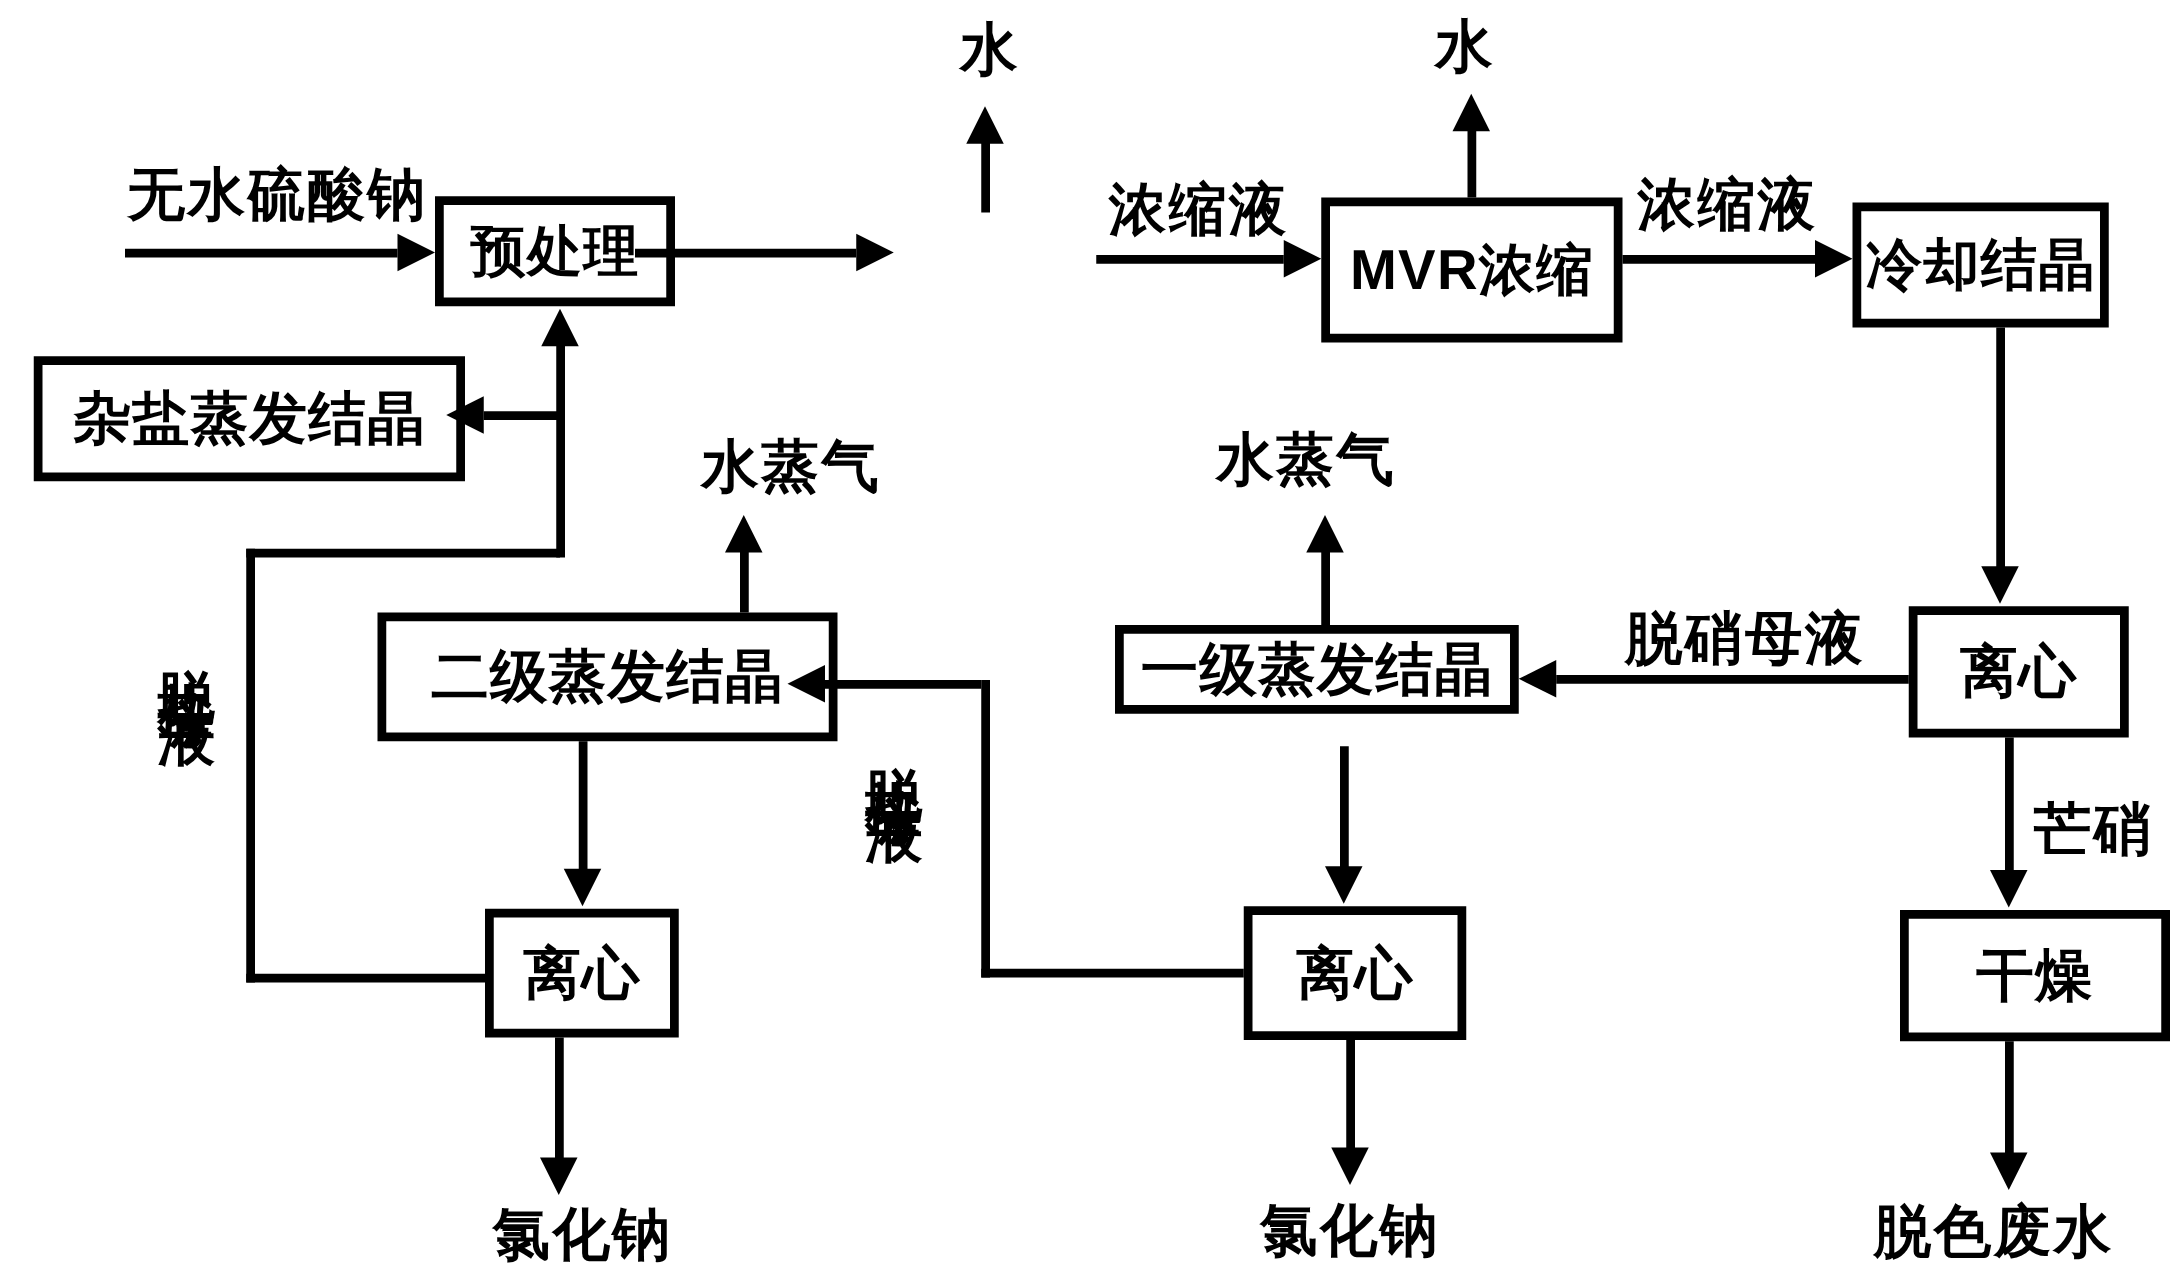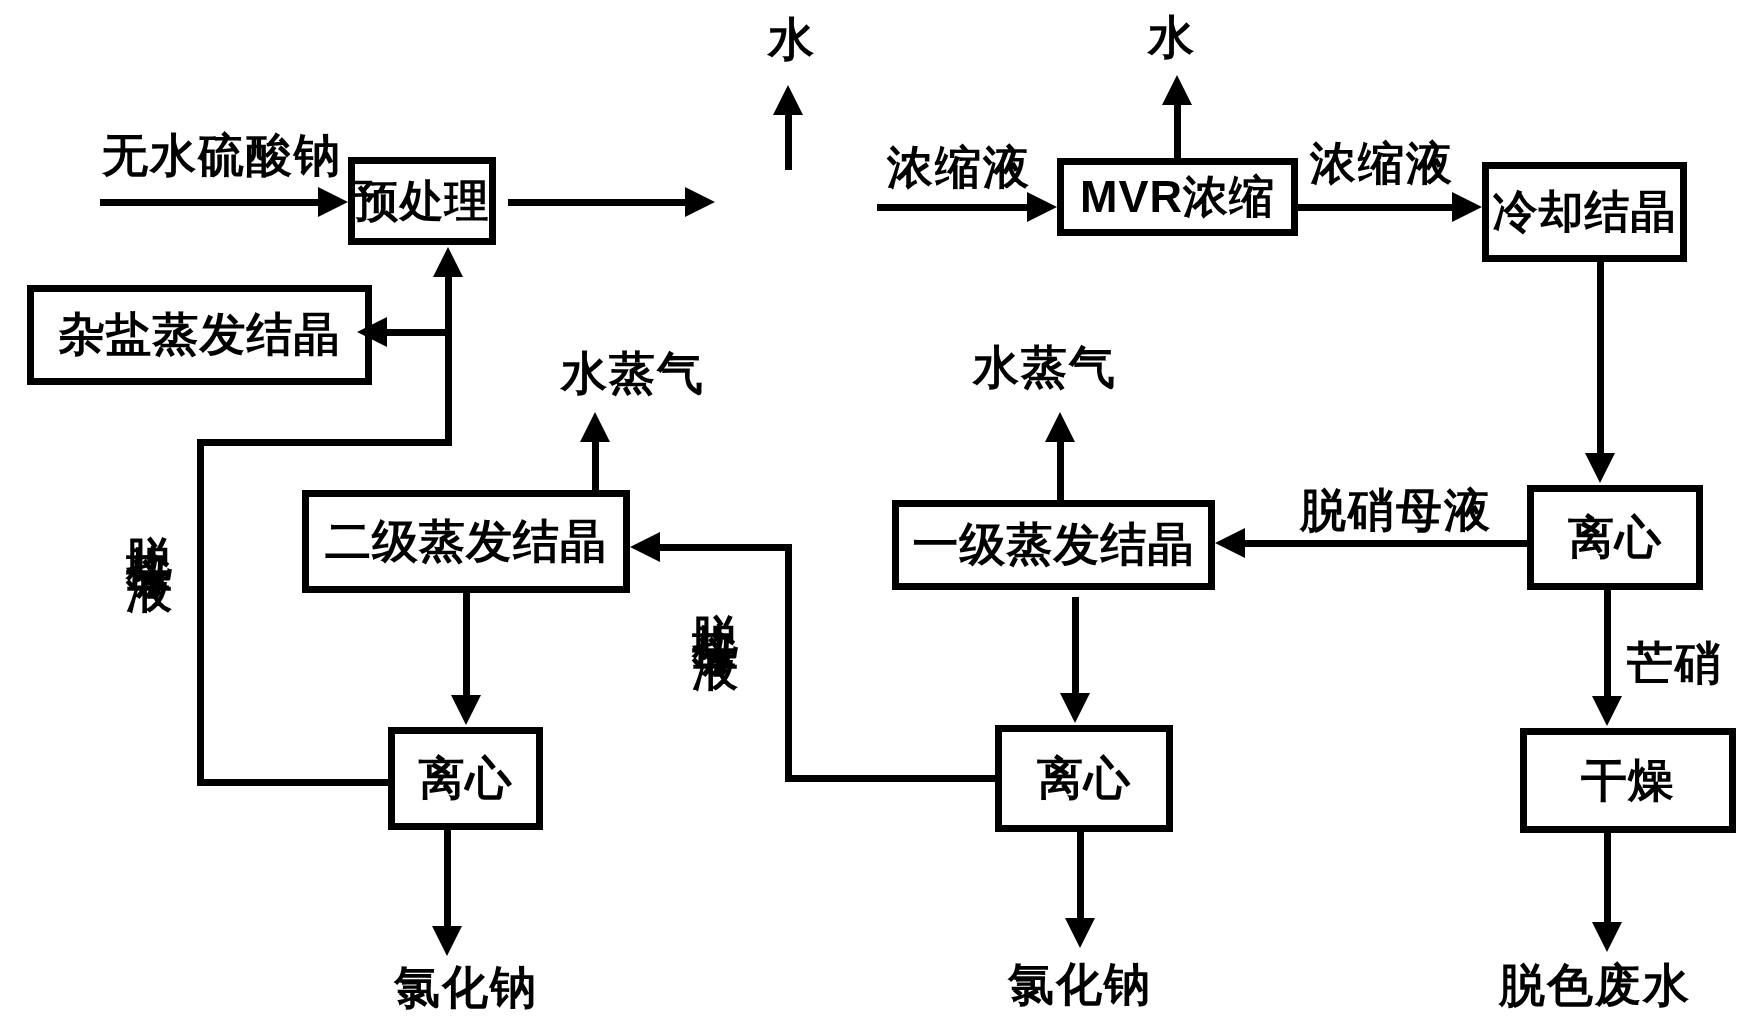--- a/index.html
+++ b/index.html
@@ -6,27 +6,27 @@
   #canvas{
     position:relative;width:1742px;height:1026px;background:#ffffff;overflow:hidden;
     font-family:"Liberation Sans", sans-serif;color:#000;
   }
   
   .node{
     position:absolute;border:7px solid #000;background:#fff;box-sizing:border-box;
     display:flex;align-items:center;justify-content:center;
     font-weight:bold;font-size:46px;white-space:nowrap;letter-spacing:1px;
   }
-  #n-pre {left:348px;top:157px;width:148px;height:88px;font-size:44px;}
+  #n-pre {left:348px;top:157px;width:192px;height:88px;font-size:44px;}
   #n-mix {left:12px;top:285px;width:345px;height:100px;margin-left:15px;}
   #n-ed  {left:715px;top:170px;width:162px;height:92px;font-size:44px;}
-  #n-mvr {left:1057px;top:158px;width:241px;height:78px;font-size:45px;}
+  #n-mvr {left:1057px;top:158px;width:241px;height:116px;font-size:45px;}
   #n-cc  {left:1482px;top:162px;width:205px;height:100px;font-size:45px;}
-  #n-se  {left:302px;top:490px;width:328px;height:103px;}
-  #n-pe  {left:892px;top:500px;width:323px;height:90px;}
+  #n-se  {left:302px;top:490px;width:368px;height:103px;}
+  #n-pe  {left:892px;top:500px;width:323px;height:71px;}
   #n-cfr {left:1527px;top:485px;width:176px;height:105px;}
   #n-cfl {left:388px;top:727px;width:155px;height:103px;}
   #n-cfm {left:995px;top:725px;width:178px;height:107px;}
   #n-dry {left:1520px;top:728px;width:216px;height:105px;}
   
   .lbl{
     position:absolute;font-weight:bold;font-size:46px;white-space:nowrap;
     transform:translate(-50%,-50%);letter-spacing:2px;
   }
   #l-feed {left:222px;top:156px;}

